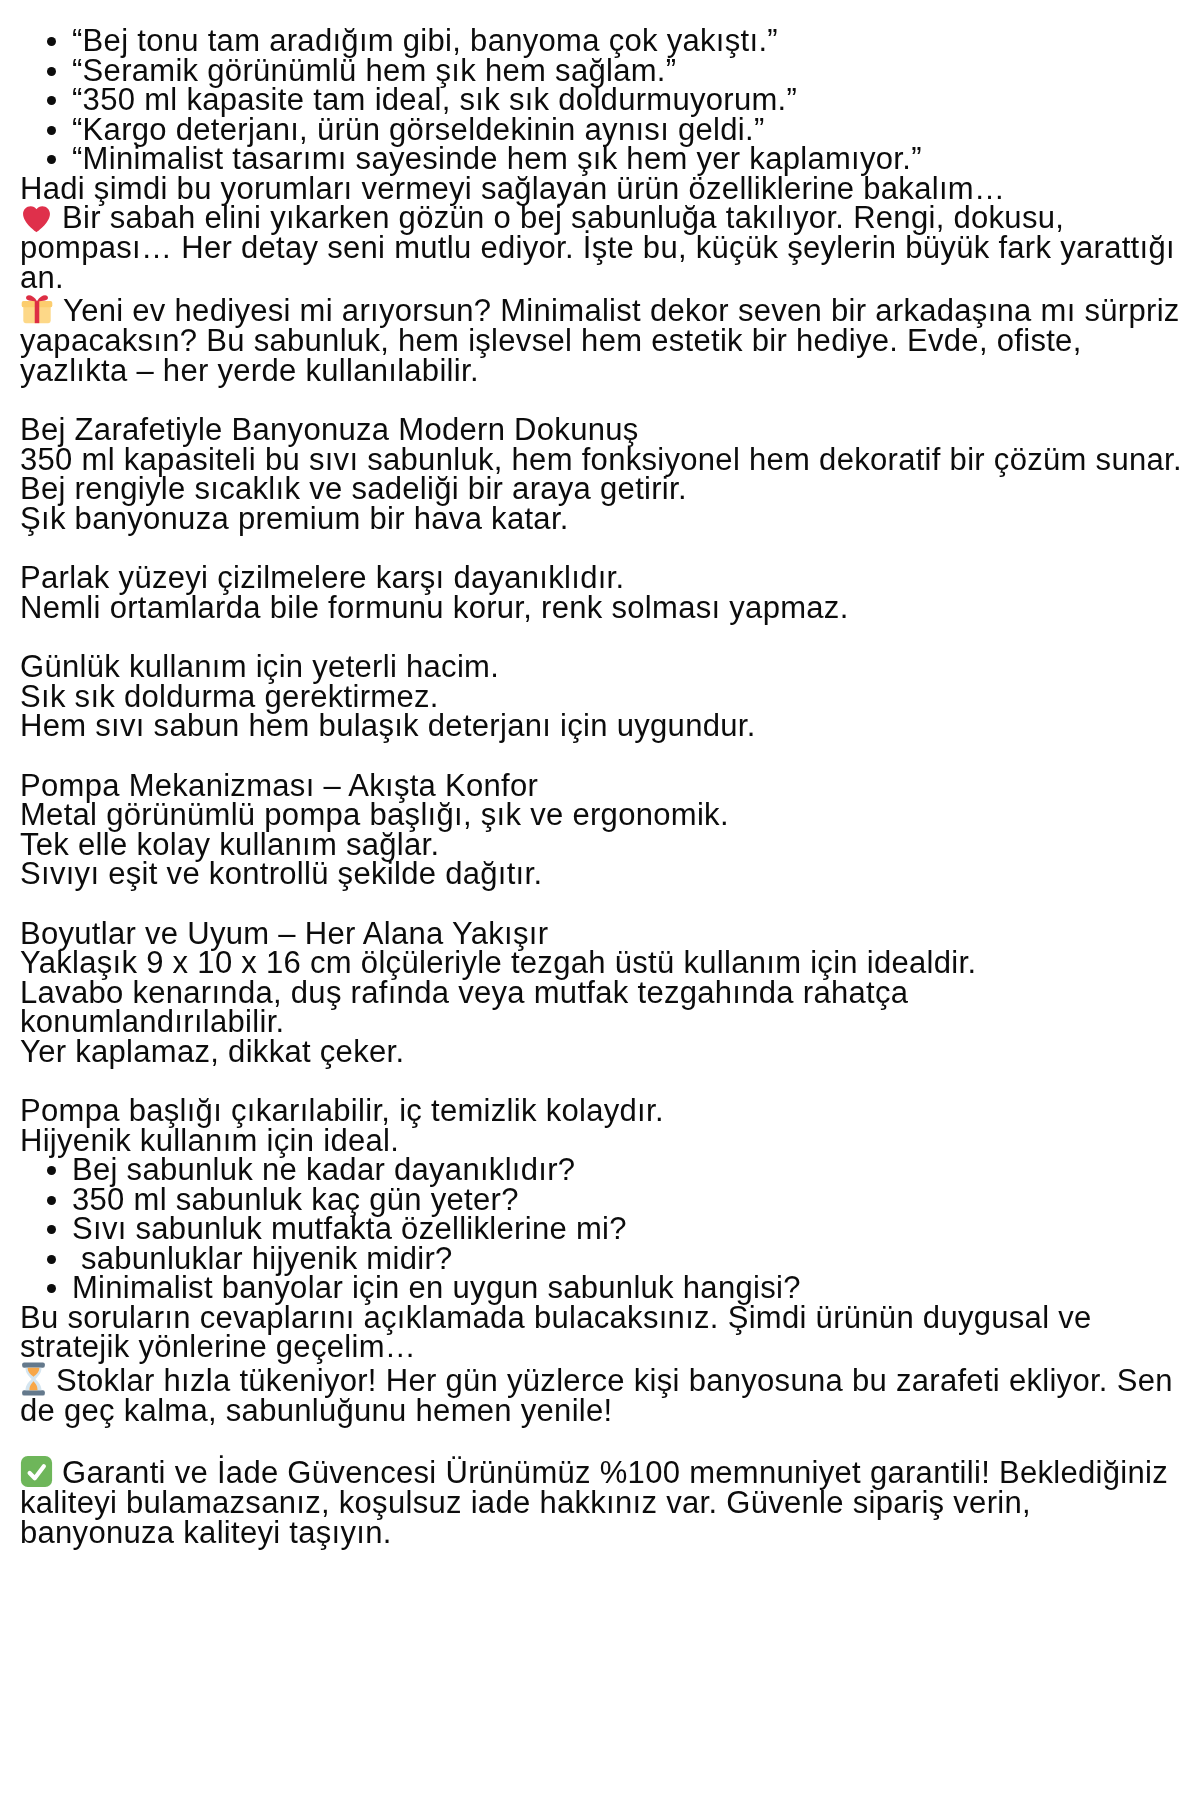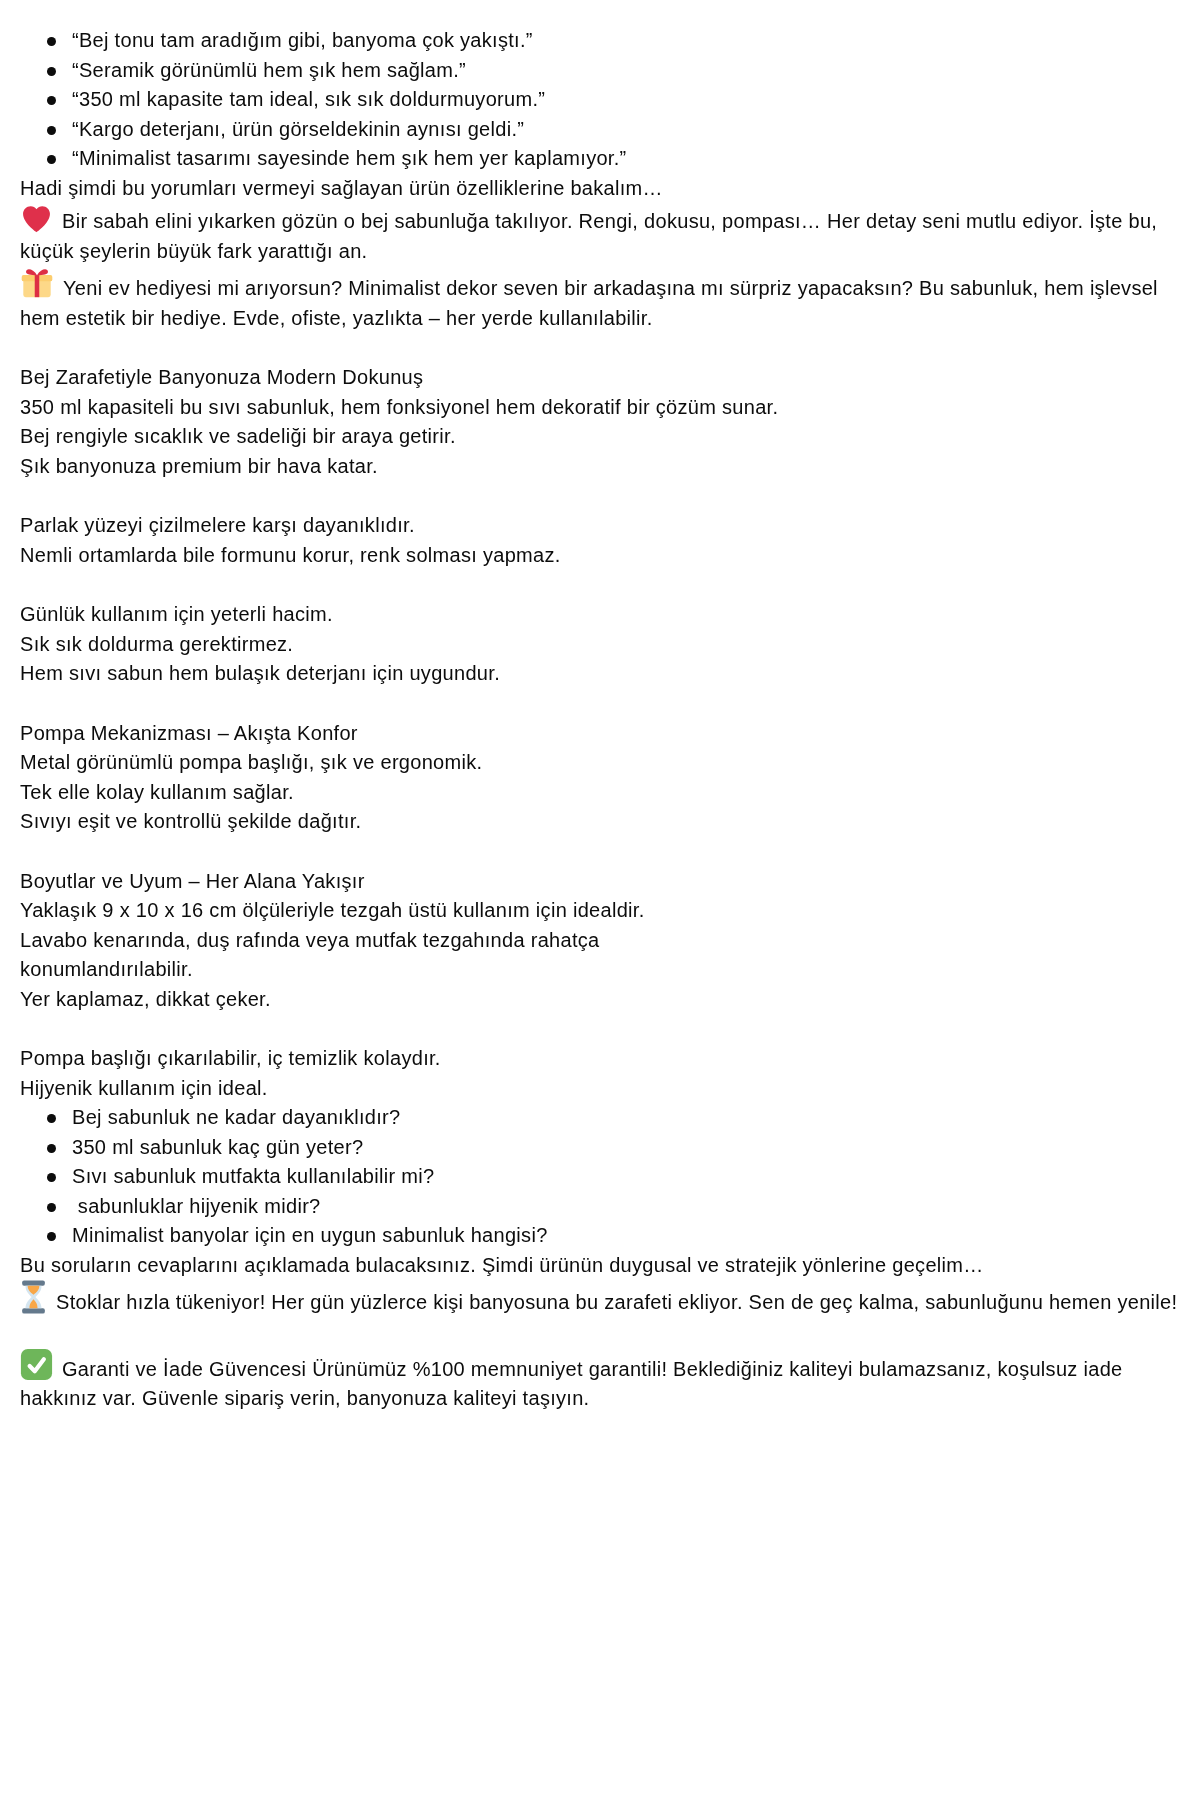--- a/index.html
+++ b/index.html
@@ -10,21 +10,21 @@
   body {
     width: 1200px;
     height: 1800px;
     overflow: hidden;
     box-sizing: border-box;
     font-family: "Liberation Sans", "DejaVu Sans", sans-serif;
     color: #0c0c0c;
   }
   .doc {
     padding: 26px 18px 0 20px;
-    font-size: 20px;
+    font-size: 31px;
     line-height: 29.5px;
     letter-spacing: 0.3px;
   }
   .doc p, .doc div, .doc ul {
     margin: 0;
     padding: 0;
   }
   ul.bullets {
     list-style: none;
   }
@@ -103,21 +103,21 @@
       <div class="line">konumlandırılabilir.</div>
       <div class="line">Yer kaplamaz, dikkat çeker.</div>
     </div>
     <div class="section gap">
       <div class="line">Pompa başlığı çıkarılabilir, iç temizlik kolaydır.</div>
       <div class="line">Hijyenik kullanım için ideal.</div>
     </div>
     <ul class="bullets">
       <li>Bej sabunluk ne kadar dayanıklıdır?</li>
       <li>350 ml sabunluk kaç gün yeter?</li>
-      <li>Sıvı sabunluk mutfakta kullanılabilir mi?</li>
+      <li>Sıvı sabunluk mutfakta özelliklerine mi?</li>
       <li> sabunluklar hijyenik midir?</li>
       <li>Minimalist banyolar için en uygun sabunluk hangisi?</li>
     </ul>
     <p class="para"><span>Bu soruların cevaplarını açıklamada bulacaksınız. Şimdi ürünün duygusal ve stratejik yönlerine geçelim…</span></p>
     <p class="para"><span class="emoji"><svg width="27" height="34" viewBox="0 0 28 36">
           <rect x="2" y="0.5" width="24" height="5.5" rx="2" fill="#64798c"></rect>
           <rect x="2" y="30" width="24" height="5.5" rx="2" fill="#64798c"></rect>
           <path d="M5.5 6h17c0 5.8-3.5 8.7-6.5 12 3 3.3 6.5 6.2 6.5 12h-17c0-5.8 3.5-8.7 6.5-12-3-3.3-6.5-6.2-6.5-12z" fill="#d4e5f0"></path>
           <path d="M7.8 6h12.4c0 4.6-3 6.9-6.2 9.6-3.2-2.7-6.2-5-6.2-9.6z" fill="#f8a748"></path>
           <path d="M14 20.5c1.9 2.4 4.3 4.3 4.3 9.5H9.7c0-5.2 2.4-7.1 4.3-9.5z" fill="#f8a748"></path>

